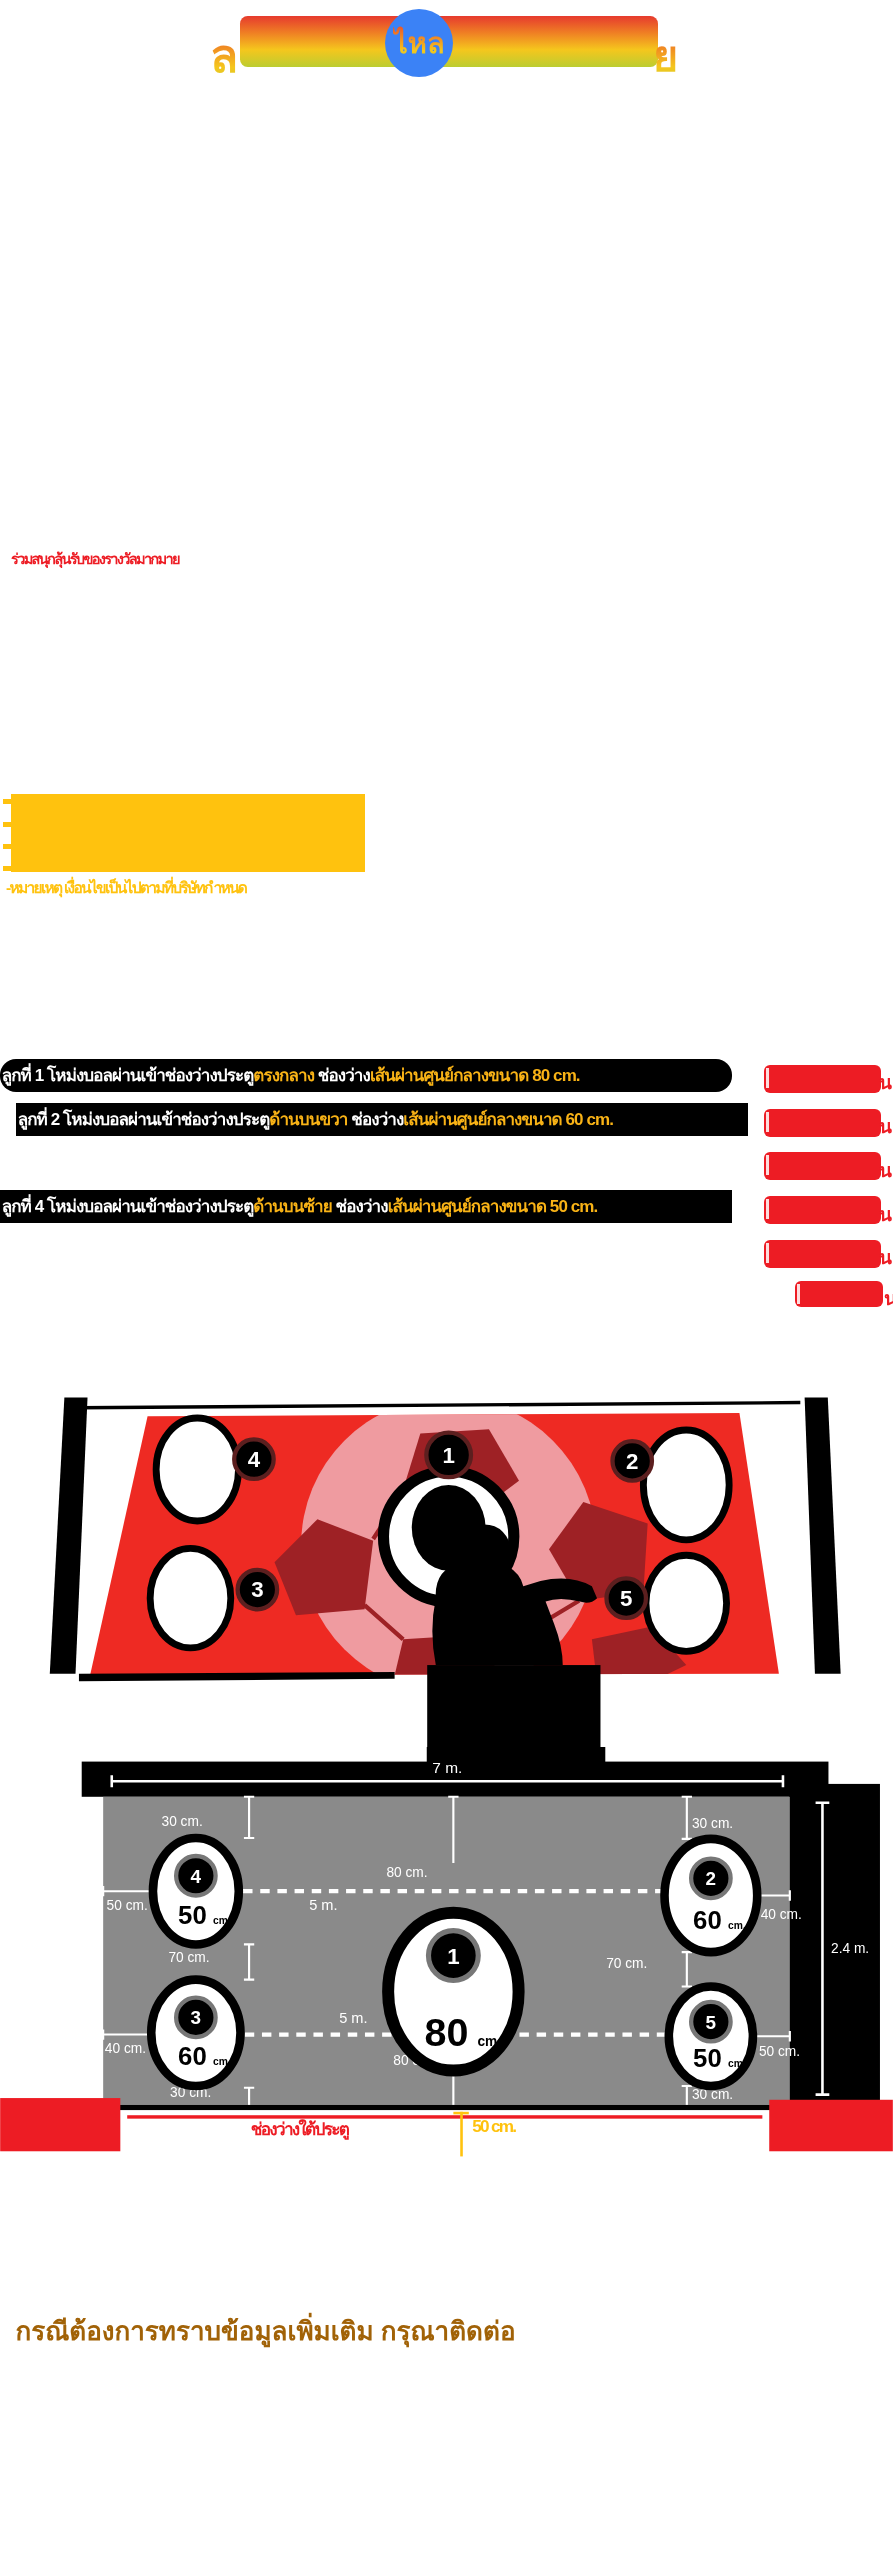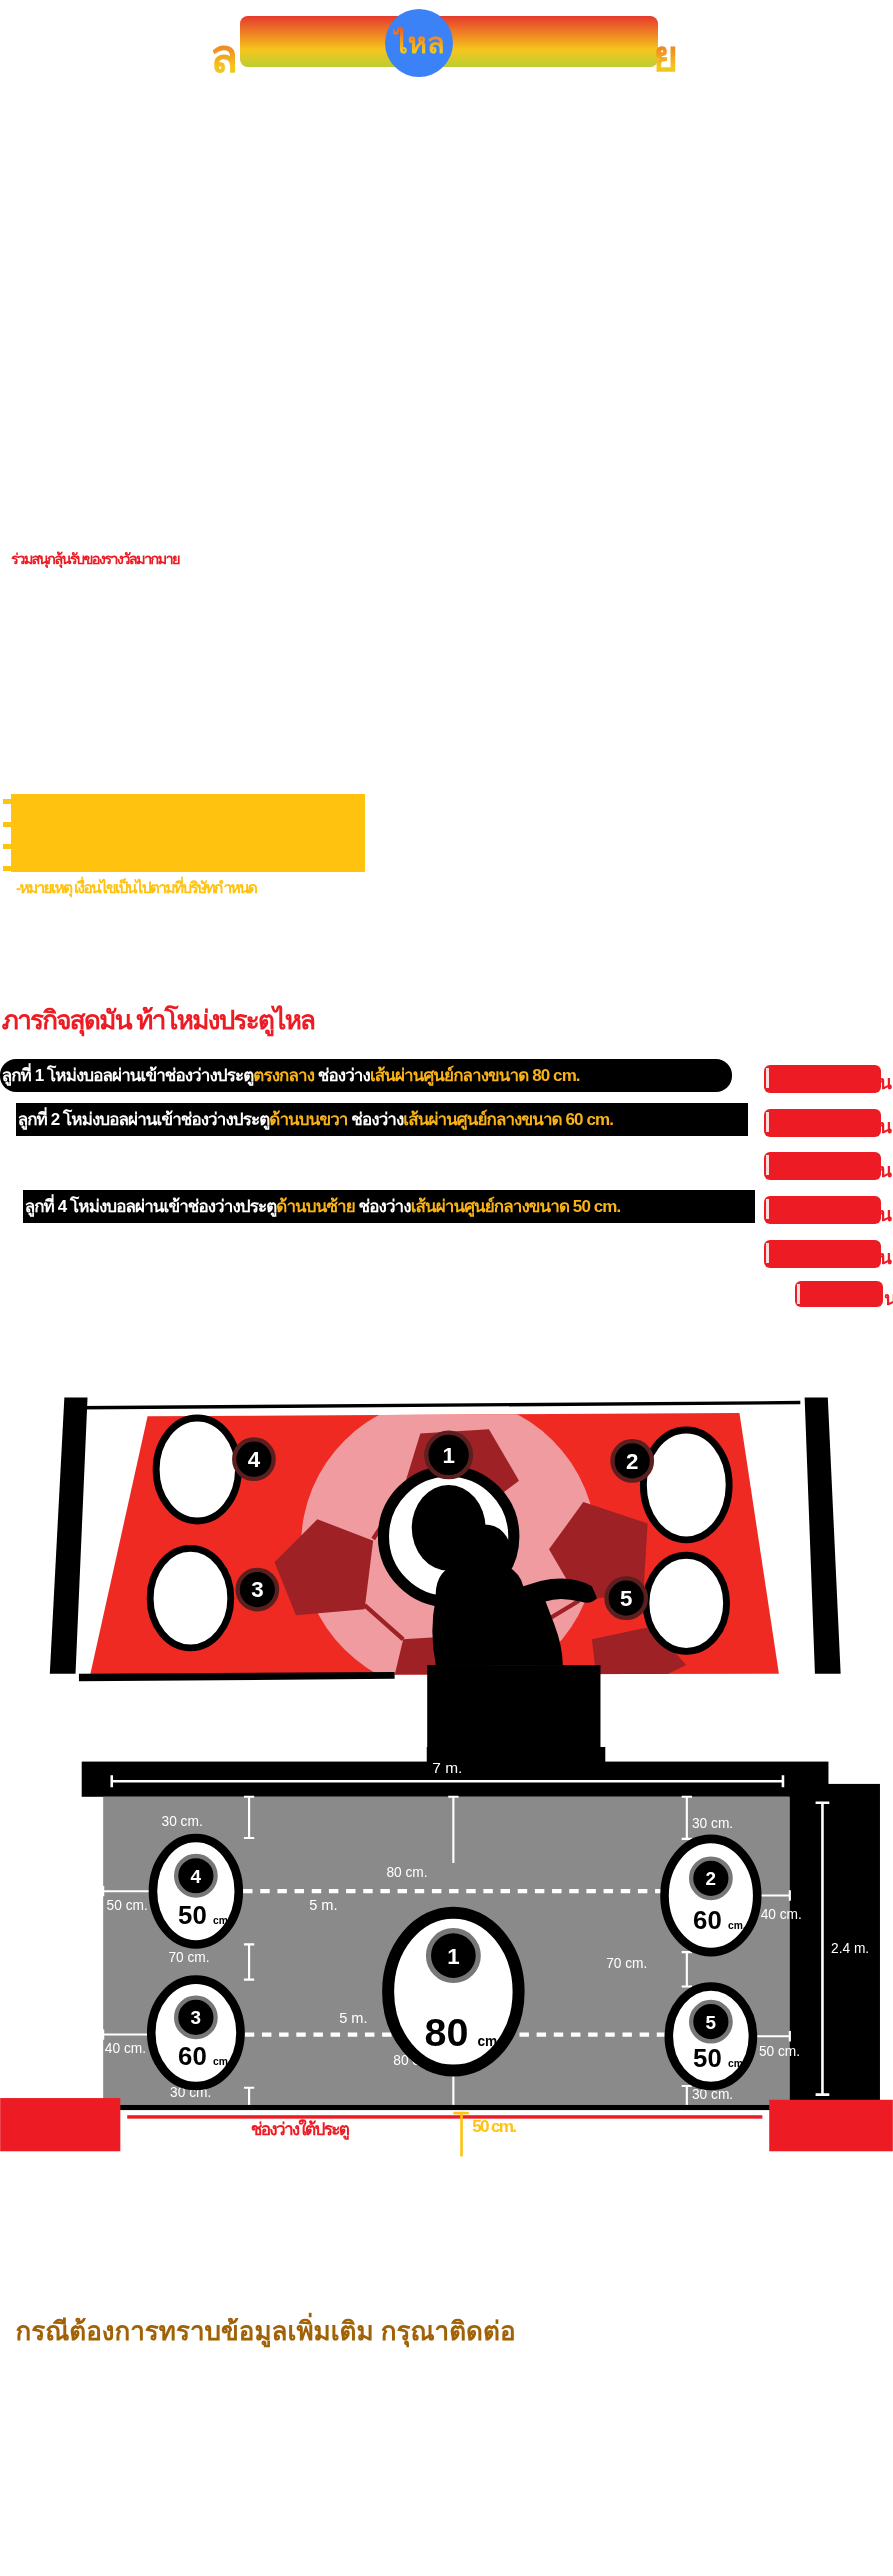--- a/index.html
+++ b/index.html
@@ -14,21 +14,21 @@
   .title-circle{left:385px;top:8.6px;width:68px;height:68px;background:#3b82f6;border-radius:50%;
     display:flex;align-items:center;justify-content:center;}
   .title-circle span{font-size:29px;}
   .glyph-l{left:210px;top:19px;font-size:46px;}
   .glyph-r{left:653px;top:22px;font-size:43px;}
   
   .red-note{left:11px;top:547px;font-size:14.6px;font-weight:bold;color:#ED1C24;
     letter-spacing:-1.7px;white-space:nowrap;width:176px;overflow:hidden;}
   .yellow-block{left:11px;top:794px;width:354px;height:78px;background:#FFC20E;}
   .ytick{left:3.4px;width:9.4px;height:5.2px;background:#FFC20E;}
-  .yellow-note{left:16px;top:875px;font-size:15.5px;font-weight:bold;color:#FFC20E;
+  .yellow-note{left:6px;top:875px;font-size:15.5px;font-weight:bold;color:#FFC20E;
     letter-spacing:-1.7px;white-space:nowrap;width:246px;overflow:hidden;}
   .red-heading{left:1.7px;top:999px;font-size:26px;font-weight:bold;color:#ED1C24;
     letter-spacing:-1.7px;white-space:nowrap;width:337px;overflow:hidden;}
   
   .rule-row{left:0;width:732px;height:33px;background:#000;color:#fff;font-weight:bold;
     font-size:17px;line-height:33px;letter-spacing:-0.9px;white-space:nowrap;overflow:hidden;
     padding-left:1.7px;box-sizing:border-box;}
   .rule-row .yel{color:#F9B316;}
   .badge{width:117px;height:27.5px;background:#ED1C24;border-radius:6px;}
   .badge-trail{font-size:19px;font-weight:bold;color:#ED1C24;}
@@ -51,29 +51,28 @@
 
   <div class="abs red-note">ร่วมสนุกลุ้นรับของรางวัลมากมาย</div>
 
   <div class="abs yellow-block"></div>
   <div class="abs ytick" style="top:799px;"></div>
   <div class="abs ytick" style="top:822px;"></div>
   <div class="abs ytick" style="top:844px;"></div>
   <div class="abs ytick" style="top:866px;"></div>
   <div class="abs yellow-note">-หมายเหตุ เงื่อนไขเป็นไปตามที่บริษัทกำหนด</div>
 
-  <div class="abs red-heading">ภารกิจสุดมัน ท้าโหม่งประตูไหล</div>
 
   <div class="abs rule-row" style="top:1059px;border-radius:16px;">
     <span>ลูกที่ 1 โหม่งบอลผ่านเข้าช่องว่างประตู</span><span class="yel">ตรงกลาง</span><span> ช่องว่าง</span><span class="yel">เส้นผ่านศูนย์กลางขนาด 80 cm.</span>
   </div>
   <div class="abs rule-row" style="top:1103px;margin-left:16px;">
     <span>ลูกที่ 2 โหม่งบอลผ่านเข้าช่องว่างประตู</span><span class="yel">ด้านบนขวา</span><span> ช่องว่าง</span><span class="yel">เส้นผ่านศูนย์กลางขนาด 60 cm.</span>
   </div>
-  <div class="abs rule-row" style="top:1190px;margin-left:23px;">
+  <div class="abs rule-row" style="top:1190px;">
     <span>ลูกที่ 4 โหม่งบอลผ่านเข้าช่องว่างประตู</span><span class="yel">ด้านบนซ้าย</span><span> ช่องว่าง</span><span class="yel">เส้นผ่านศูนย์กลางขนาด 50 cm.</span>
   </div>
 
   <div class="abs badge" style="left:764px;top:1065px;">
       <span class="badge-lead"></span>
     </div>
   <div class="abs badge-trail" style="left:879px;top:1067px;">น</div>
   <div class="abs badge" style="left:764px;top:1109px;">
       <span class="badge-lead"></span>
     </div>

